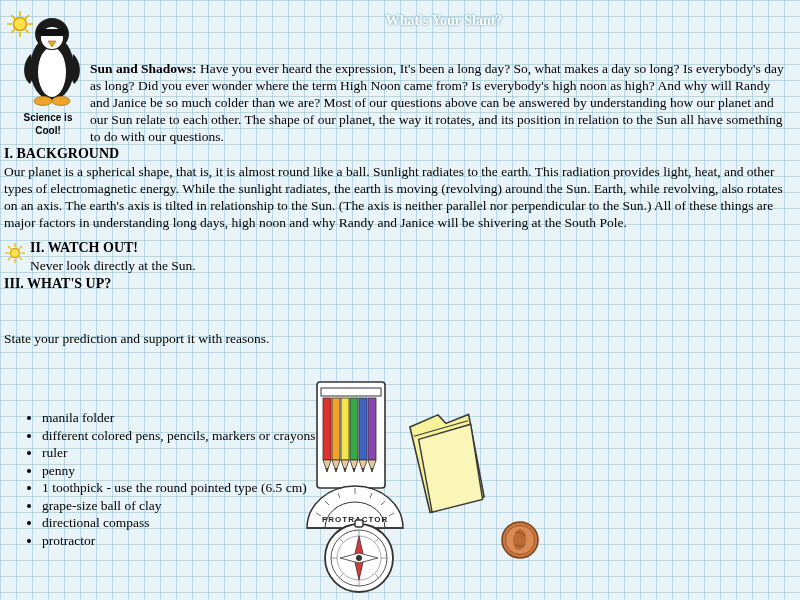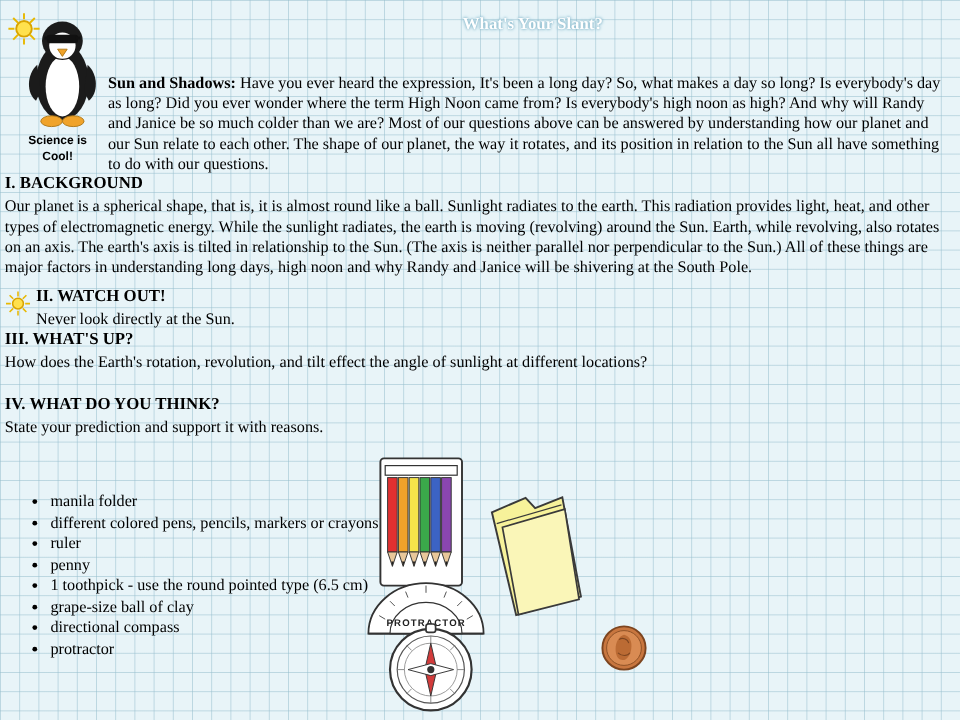--- a/index.html
+++ b/index.html
@@ -207,25 +207,23 @@
         <line x1="18" y1="4" x2="15" y2="7"></line>
         <line x1="7" y1="15" x2="4" y2="18"></line>
       </g>
     </svg>
     <div class="sec-head">II. WATCH OUT!</div>
     <div class="sec-body">Never look directly at the Sun.</div>
   </div>
 
   <div class="section" id="sec-whatsup">
     <div class="sec-head">III. WHAT'S UP?</div>
-    <div class="sec-body">How does the Earth's rotation, revolution, and tilt effect the angle of sunlight at different locations?</div>
   </div>
 
   <div class="section" id="sec-think">
-    <div class="sec-head">IV. WHAT DO YOU THINK?</div>
     <div class="sec-body">State your prediction and support it with reasons.</div>
   </div>
 
   <div class="section" id="sec-stuff">
     <ul class="stuff-list">
       <li>manila folder</li>
       <li>different colored pens, pencils, markers or crayons</li>
       <li>ruler</li>
       <li>penny</li>
       <li>1 toothpick - use the round pointed type (6.5 cm)</li>

